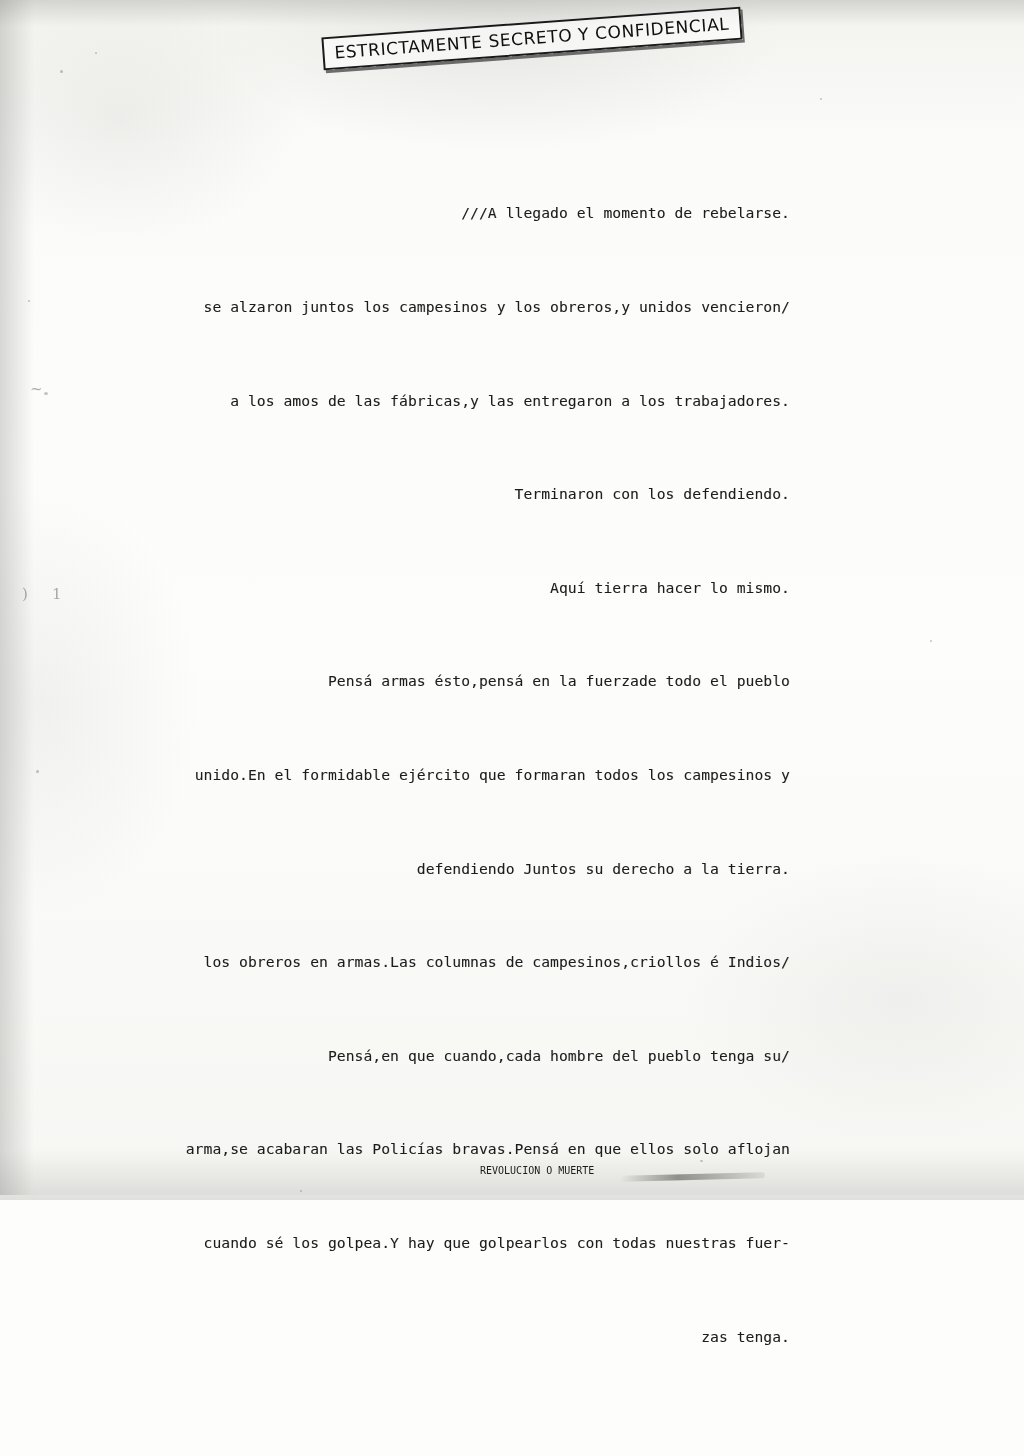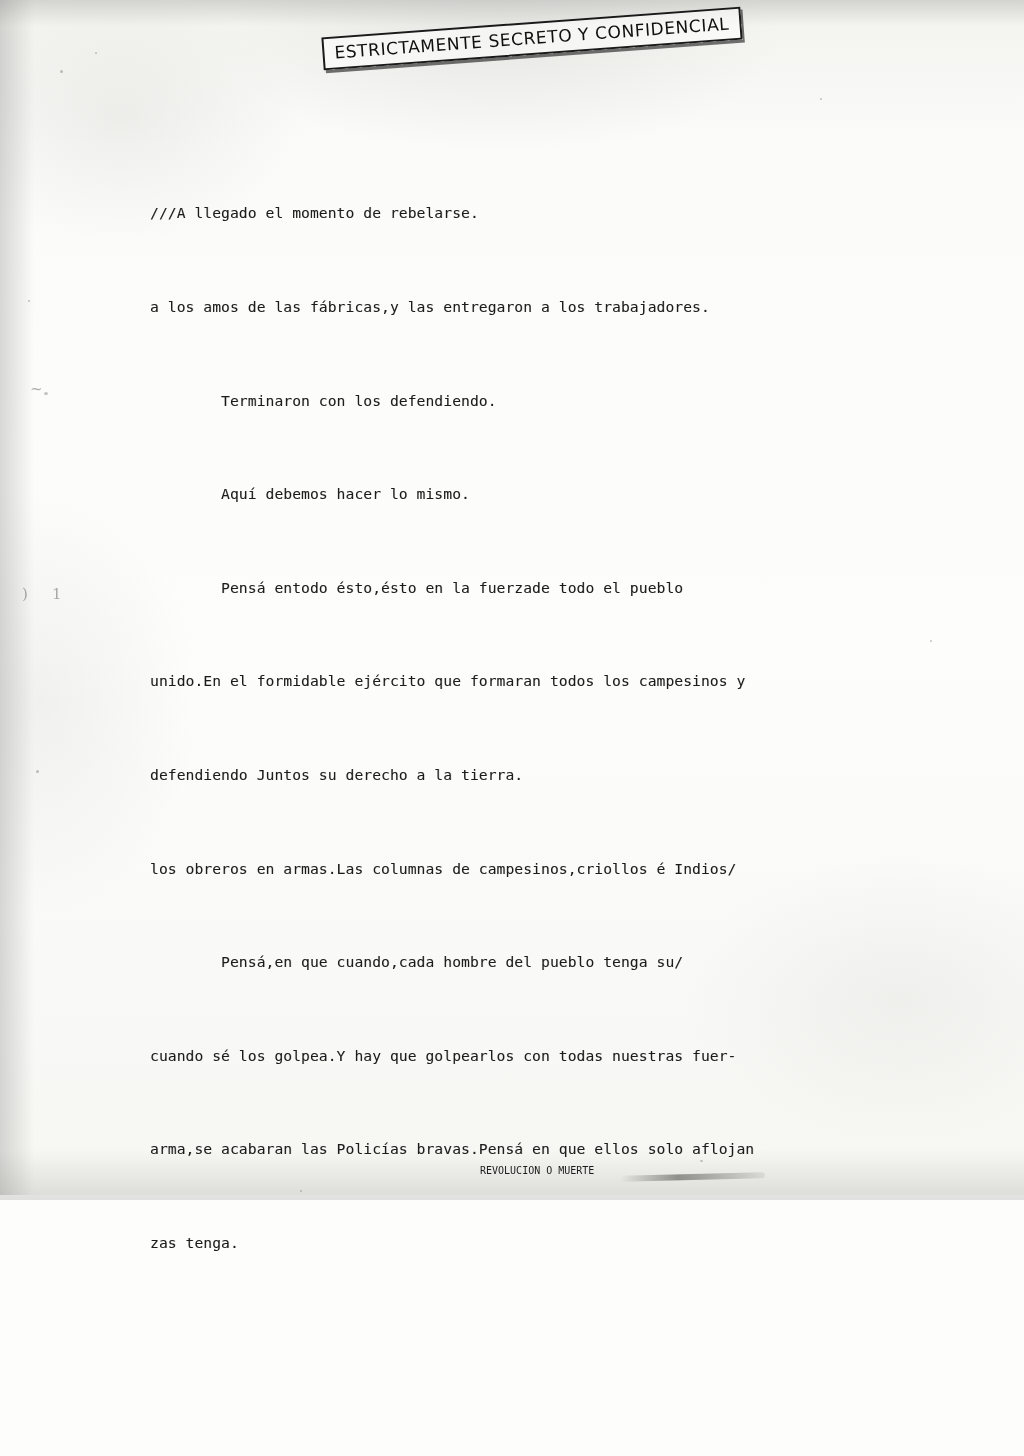--- a/index.html
+++ b/index.html
@@ -89,20 +89,21 @@
     color: #1c1c1c;
     font-size: 14.6px;
     line-height: 31.2px;
     letter-spacing: 0.1px;
     white-space: pre-wrap;
   }
   .line {
     white-space: pre;
     height: 31.2px;
     text-shadow: 0.4px 0.3px 0 rgba(40,40,40,0.25);
+    text-align: right;
   }
 
   .closing {
     position: absolute;
     left: 150px;
     top: 1118px;
     width: 700px;
     color: #1c1c1c;
     font-size: 10px;
     line-height: 21px;
@@ -142,30 +143,31 @@
   <div class="margin-mark" style="left:22px;top:585px;">)</div>
   <div class="margin-mark" style="left:52px;top:585px;">1</div>
   <div class="margin-mark" style="left:30px;top:380px;">~</div>
 
   <div class="stamp">
     <div class="stamp-text">ESTRICTAMENTE SECRETO Y CONFIDENCIAL</div>
   </div>
 
   <div class="body-text">
     <div class="line">///A llegado el momento de rebelarse.</div>
+    <div class="line">se alzaron juntos los campesinos y los obreros,y unidos vencieron/</div>
     <div class="line">a los amos de las fábricas,y las entregaron a los trabajadores.</div>
     <div class="line">        Terminaron con los defendiendo.</div>
-    <div class="line">        Aquí debemos hacer lo mismo.</div>
-    <div class="line">        Pensá entodo ésto,ésto en la fuerzade todo el pueblo</div>
+    <div class="line">        Aquí tierra hacer lo mismo.</div>
+    <div class="line">        Pensá armas ésto,pensá en la fuerzade todo el pueblo</div>
     <div class="line">unido.En el formidable ejército que formaran todos los campesinos y</div>
     <div class="line">defendiendo Juntos su derecho a la tierra.</div>
     <div class="line">los obreros en armas.Las columnas de campesinos,criollos é Indios/</div>
     <div class="line">        Pensá,en que cuando,cada hombre del pueblo tenga su/</div>
+    <div class="line">arma,se acabaran las Policías bravas.Pensá en que ellos solo aflojan</div>
     <div class="line">cuando sé los golpea.Y hay que golpearlos con todas nuestras fuer-</div>
-    <div class="line">arma,se acabaran las Policías bravas.Pensá en que ellos solo aflojan</div>
     <div class="line">zas tenga.</div>
     
     
     
     
     
     
     
     
     

